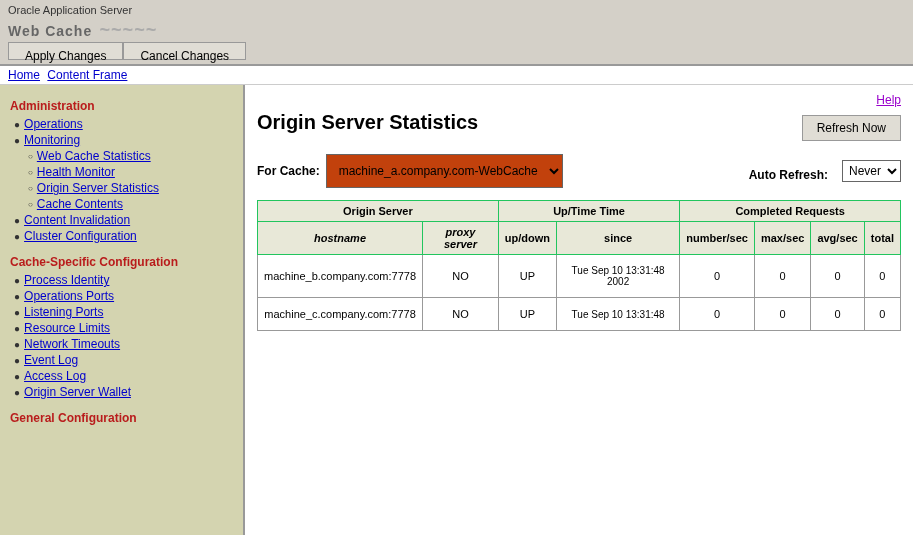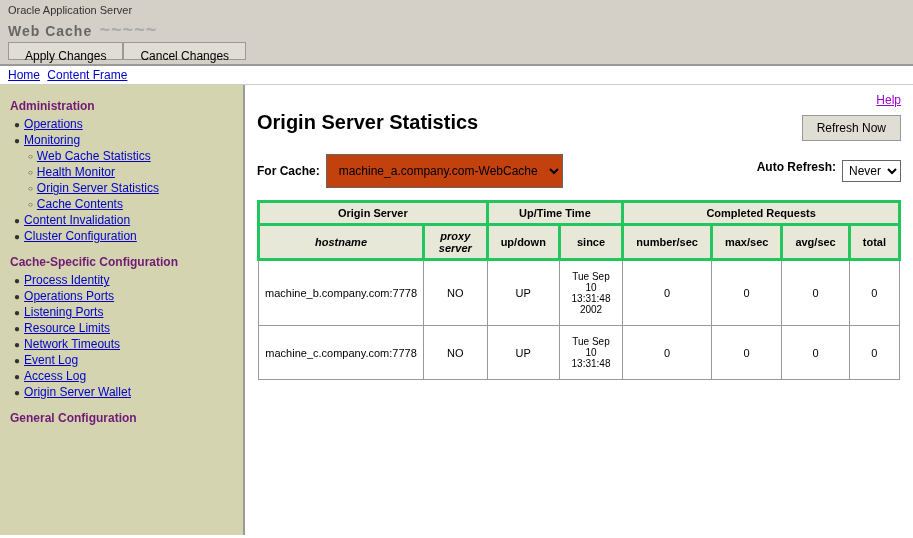--- a/index.html
+++ b/index.html
@@ -83,21 +83,21 @@
       padding: 8px 4px;
       position: relative;
     }
     #sidebar::-webkit-scrollbar { width: 16px; }
     #sidebar::-webkit-scrollbar-track { background: #e0e0e0; }
     #sidebar::-webkit-scrollbar-thumb { background: #aaa; border: 1px solid #888; }
 
     .sidebar-section-title {
       font-weight: bold;
       font-size: 12px;
-      color: #701a75;
+      color: #b91c1c;
       margin: 6px 0 4px 6px;
     }
     .sidebar-item {
       display: flex;
       align-items: flex-start;
       margin: 2px 0 2px 10px;
     }
     .sidebar-item .bullet {
       color: #333;
       margin-right: 4px;
@@ -178,22 +178,22 @@
     }
     #cache-select {
       font-size: 12px;
       padding: 8px;
       border: 1px solid #666;
       background: #c2410c;
     }
 
     #auto-refresh {
       display: flex;
-      align-items: flex-start;
-      gap: 6px;
+      align-items: flex-end;
+      gap: 14px;
     }
     #auto-refresh label {
       font-size: 12px;
       font-weight: bold;
     }
     #refresh-select {
       font-size: 12px;
       padding: 2px;
       border: 1px solid #666;
       background: #fff;
@@ -209,22 +209,22 @@
 
     
     #stats-table {
       width: 100%;
       border-collapse: collapse;
       border: 1px solid #999;
       font-size: 11px;
     }
     #stats-table th {
       background: #e8e8d8;
-      border: 3px solid #22c55e;
-      padding: 4px 12px;
+      border: 1px solid #22c55e;
+      padding: 4px 6px;
       text-align: center;
       font-weight: bold;
       font-size: 11px;
     }
     #stats-table td {
       border: 1px solid #999;
       padding: 10px 6px;
       text-align: center;
       vertical-align: middle;
     }

